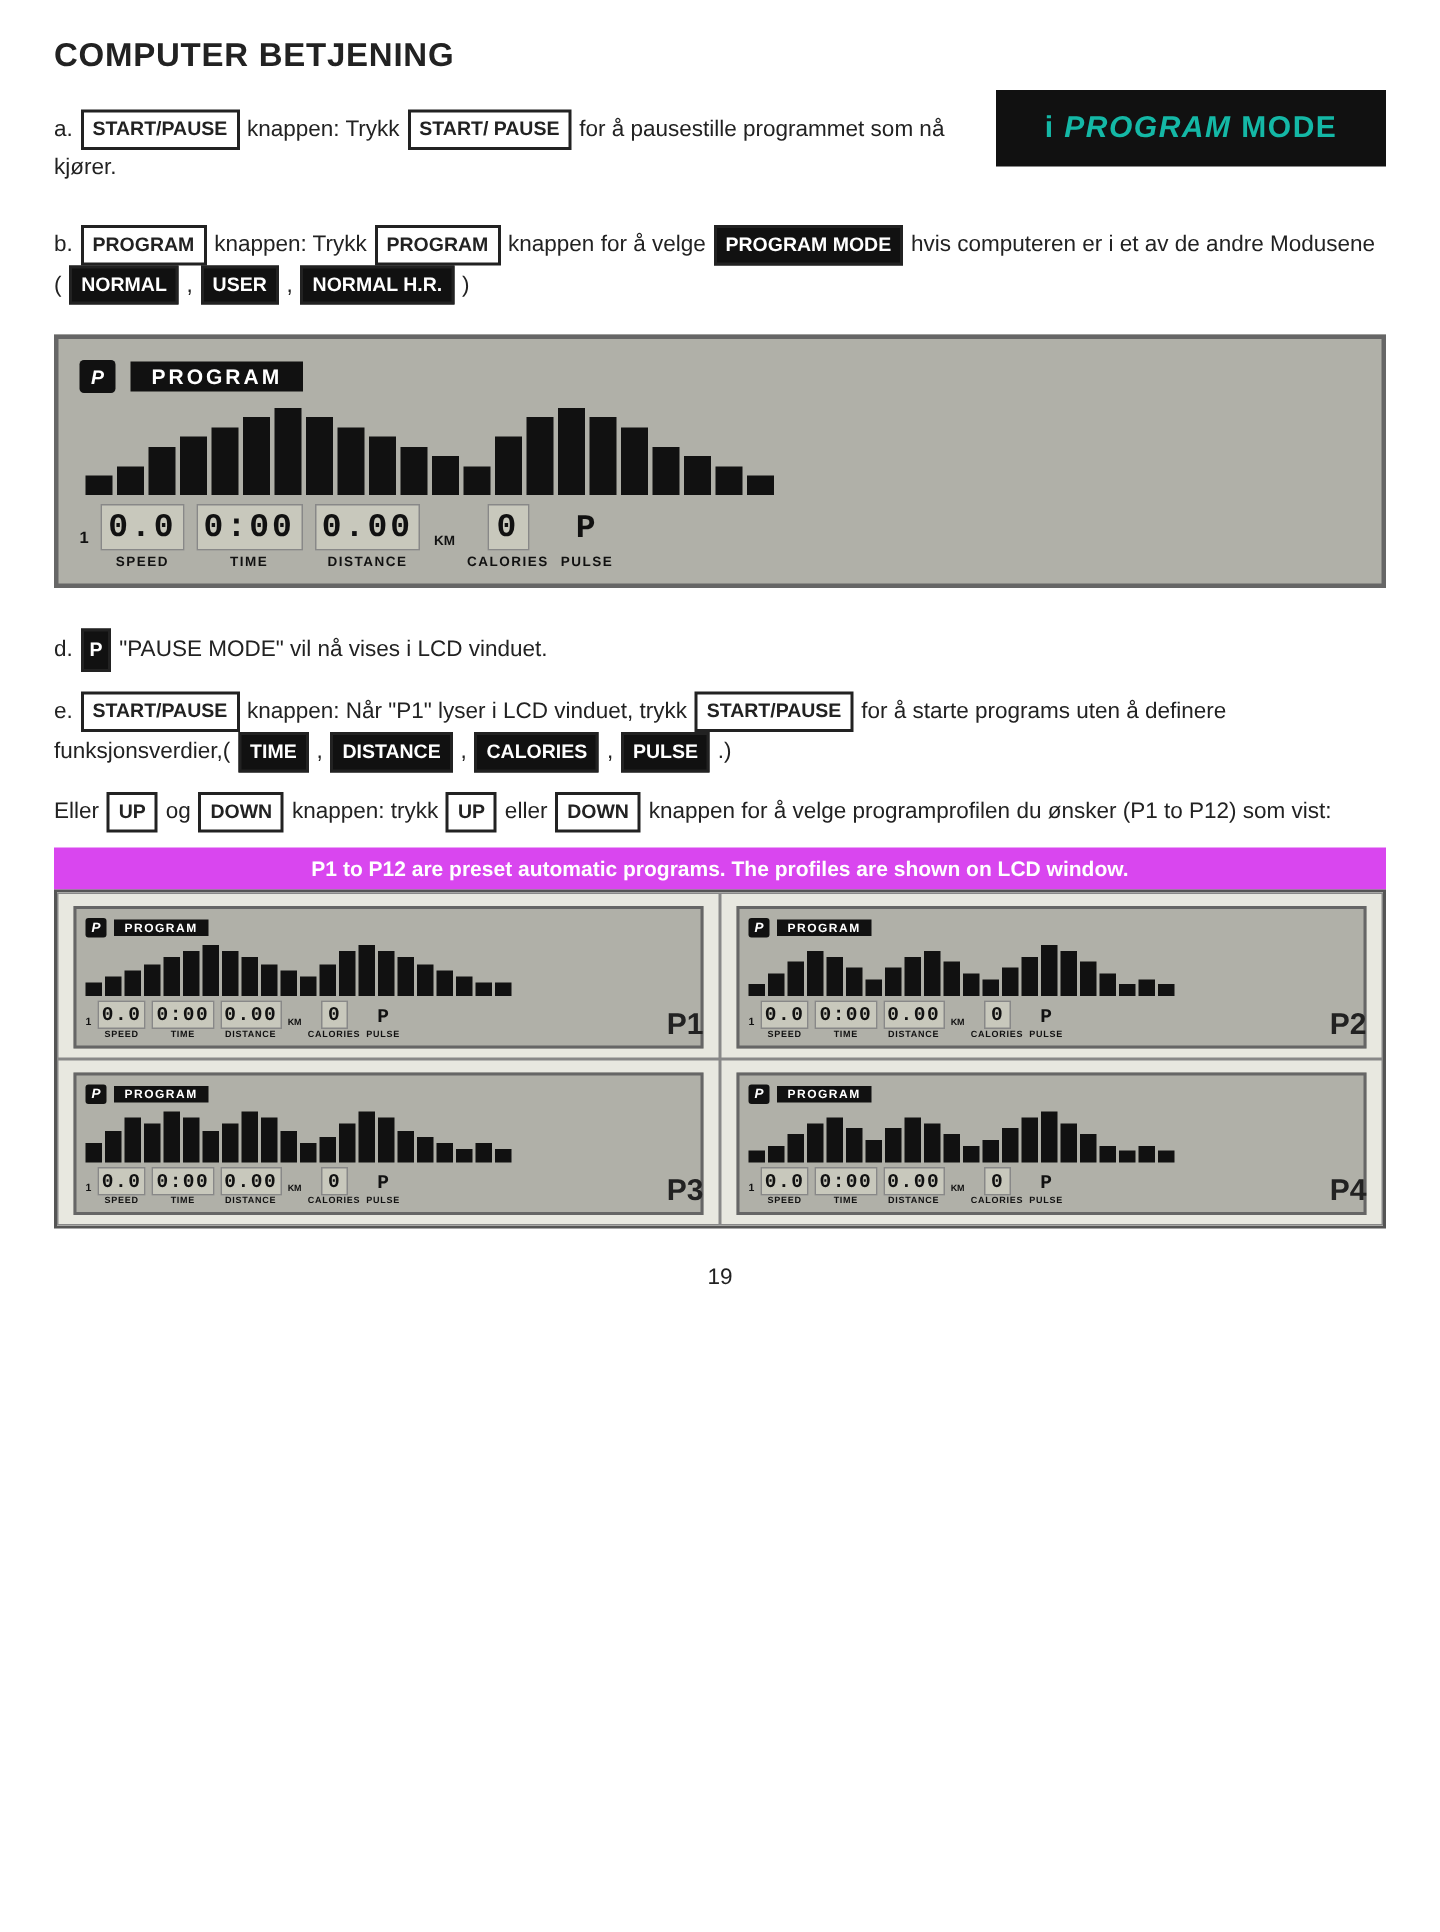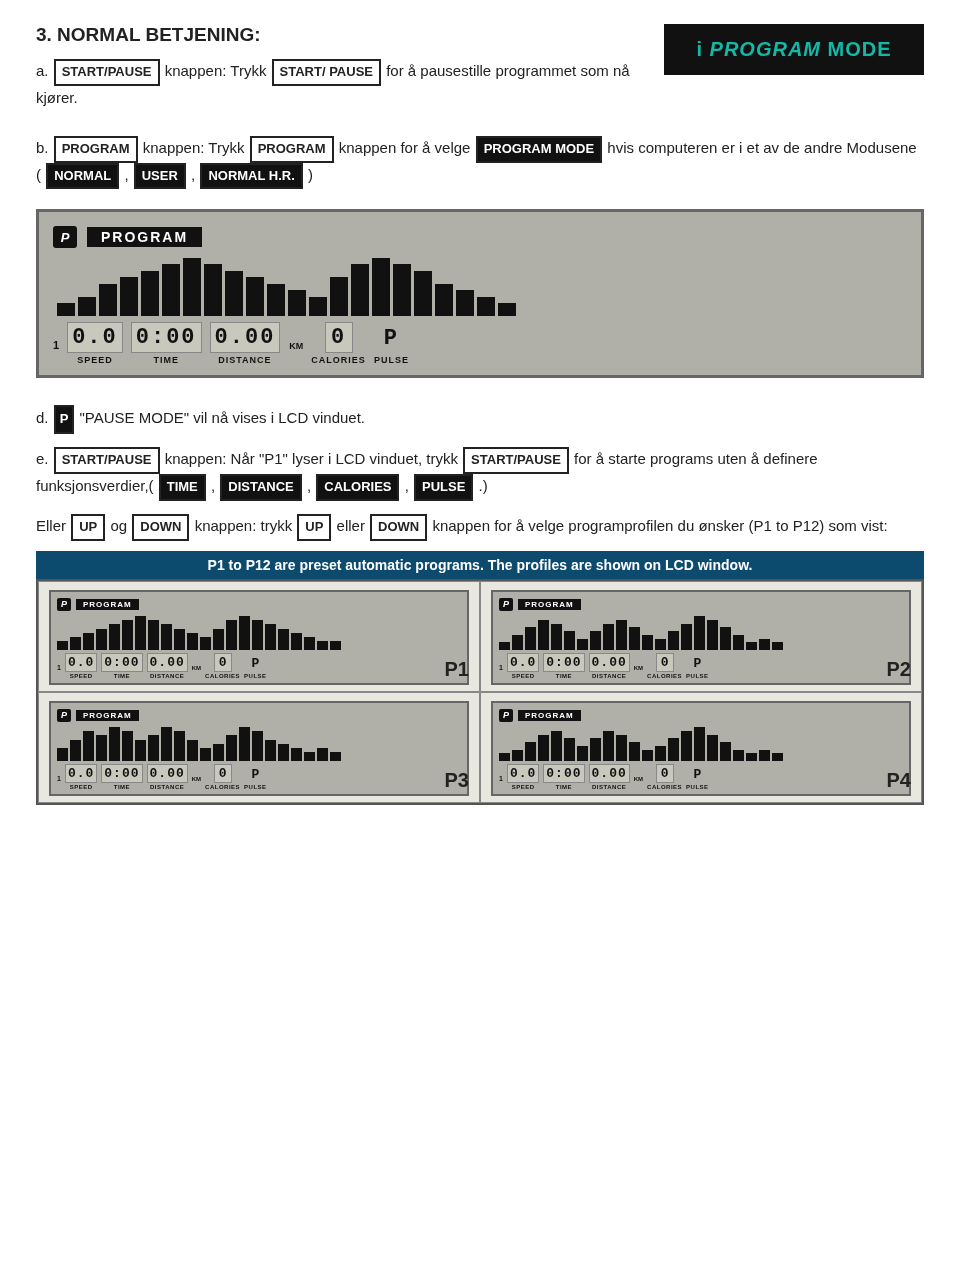--- a/index.html
+++ b/index.html
@@ -171,21 +171,21 @@
     .lcd-km-label {
       font-size: 9px;
       font-weight: bold;
       color: #111;
       margin-left: 1px;
       margin-bottom: 14px;
     }
 
     
     .preset-heading {
-      background: #0c4a6e;
+      background: #d946ef;
       color: #fff;
       text-align: center;
       font-size: 14px;
       font-weight: bold;
       padding: 6px 0;
       margin-bottom: 0;
     }
     .preset-grid {
       display: grid;
       grid-template-columns: 1fr 1fr;
@@ -333,25 +333,25 @@
       color: #111;
       margin-bottom: 8px;
     }
   </style>
 </head>
 <body>
 
 <div>
 
   
+  <div class="main-heading">COMPUTER BETJENING</div>
 
   
   <div class="top-row">
     <div class="top-left">
-      <div class="section-heading">3. NORMAL BETJENING:</div>
 
       <div class="para">
         <span>a. </span>
         <span class="badge-outline">START/PAUSE</span>
         <span> knappen: Trykk </span>
         <span class="badge-outline">START/ PAUSE</span>
         <span> for å pausestille programmet som nå kjører.</span>
       </div>
     </div>
     <div class="top-right">
@@ -709,14 +709,15 @@
               <div class="mini-readout-label">PULSE</div>
             </div>
           </div>
         </div>
         <div class="preset-label">P4</div>
       </div>
     </div>
   </div>
 
   
+  <div class="page-num">19</div>
 
 </div>
 
 </body></html>

